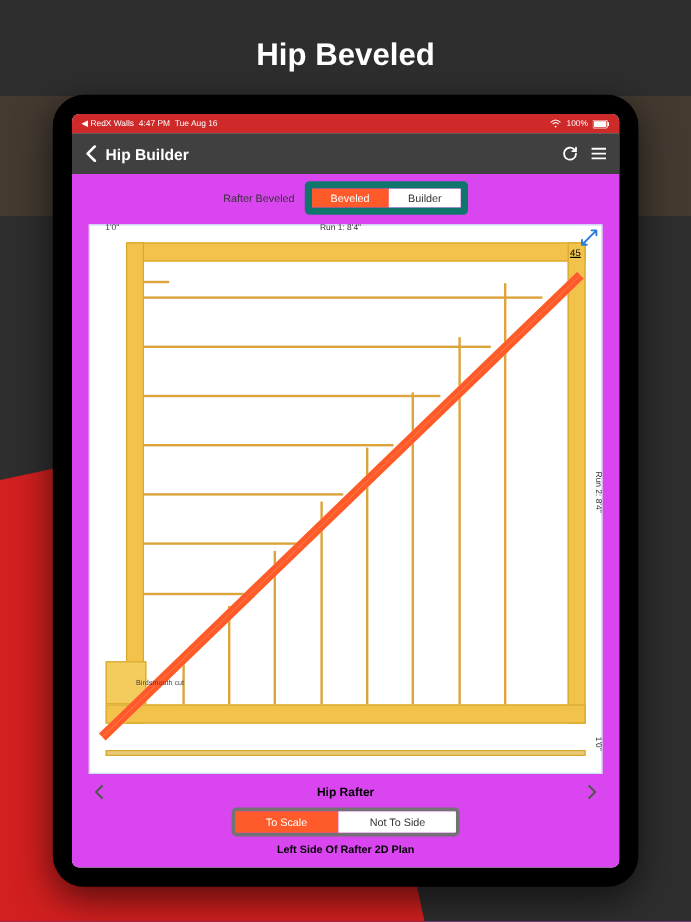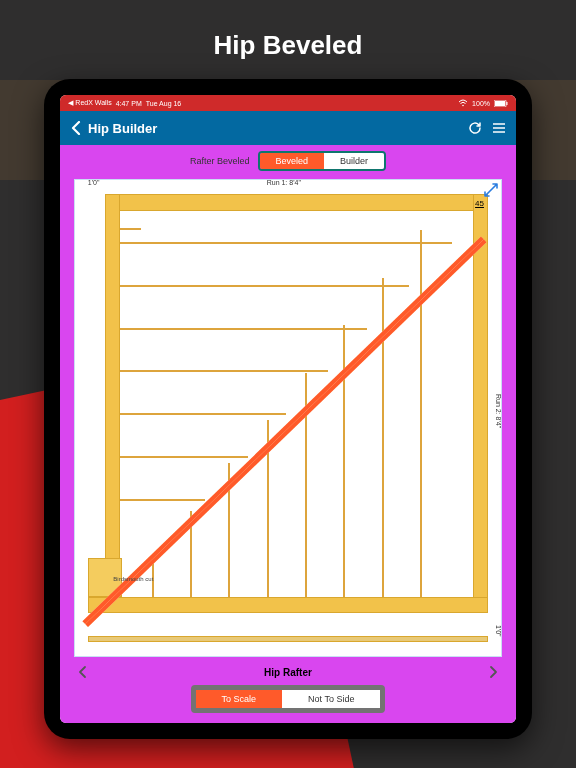--- a/index.html
+++ b/index.html
@@ -48,58 +48,58 @@
 
   .status-bar {
     height: 16px; background: #cf2a2a;
     display: flex; justify-content: space-between; align-items: center;
     padding: 0 8px; font-size: 7px; color: #fff;
   }
   .status-left, .status-right { display: flex; gap: 4px; align-items: center; }
   .status-right svg { display: block; }
 
   .nav-bar {
-    height: 34px; background: #0369a1;
+    height: 34px; background: #404040;
     display: flex; align-items: center; justify-content: space-between;
     padding: 0 10px; color: #fff;
   }
   .nav-left { display: flex; align-items: center; gap: 6px; }
   .nav-title { font-size: 13px; font-weight: 600; }
   .nav-right { display: flex; gap: 10px; align-items: center; }
   .nav-right svg, .nav-left svg { display: block; }
 
   .content { flex: 1; background: #d946ef; display: flex; flex-direction: column; position: relative; }
 
   .seg-row {
     display: flex; justify-content: center; align-items: center; gap: 8px;
     padding: 6px 0 4px 0; font-size: 9px; color: #333;
   }
   .seg-label { font-size: 9px; }
   .seg {
-    display: flex; border: 2px solid #0f766e; border-radius: 4px; overflow: hidden;
+    display: flex; border: 6px solid #0f766e; border-radius: 4px; overflow: hidden;
   }
   .seg .opt {
     padding: 3px 16px; font-size: 9px; background: #fff; color: #333; cursor: pointer;
   }
   .seg .opt.active { background: #ff5a2a; color: #fff; }
 
   .diagram-wrap {
     flex: 1; position: relative; margin: 4px 14px 2px 14px;
     border: 1px solid #c9dff3; background: #fff;
   }
 
   .bottom-panel { padding: 6px 10px 10px 10px; text-align: center; }
   .hip-rafter-row {
     display: flex; align-items: center; justify-content: space-between;
     padding: 0 6px 4px 6px;
   }
   .hip-rafter-label { font-size: 10px; font-weight: 600; flex: 1; text-align: center; }
   .chev { width: 14px; height: 14px; }
   .seg2 {
-    display: inline-flex; border: 5px solid #737373; border-radius: 4px; overflow: hidden; margin-top: 2px;
+    display: inline-flex; border: 3px solid #737373; border-radius: 4px; overflow: hidden; margin-top: 2px;
   }
   .seg2 .opt { padding: 4px 26px; font-size: 9px; background: #fff; color: #333; cursor: pointer; }
   .seg2 .opt.active { background: #ff5a2a; color: #fff; }
   .plan-label { font-size: 9px; font-weight: 600; margin-top: 6px; }
 
   
   .diagram {
     position: absolute; inset: 0;
   }
   .plate { position: absolute; background: #f2c24a; border: 1px solid #d9a72e; }
@@ -269,17 +269,18 @@
           <span class="chev">
             <svg width="14" height="14" viewBox="0 0 14 14">
                 <path d="M5 2 L10 7 L5 12" stroke="#555" stroke-width="1.8" fill="none" stroke-linecap="round" stroke-linejoin="round"></path>
               </svg>
           </span>
         </div>
         <div class="seg2">
           <div class="opt active">To Scale</div>
           <div class="opt">Not To Side</div>
         </div>
+        <div class="plan-label">Left Side Of Rafter 2D Plan</div>
       </div>
 
     </div>
   </div>
 </div>
 
 </body></html>

